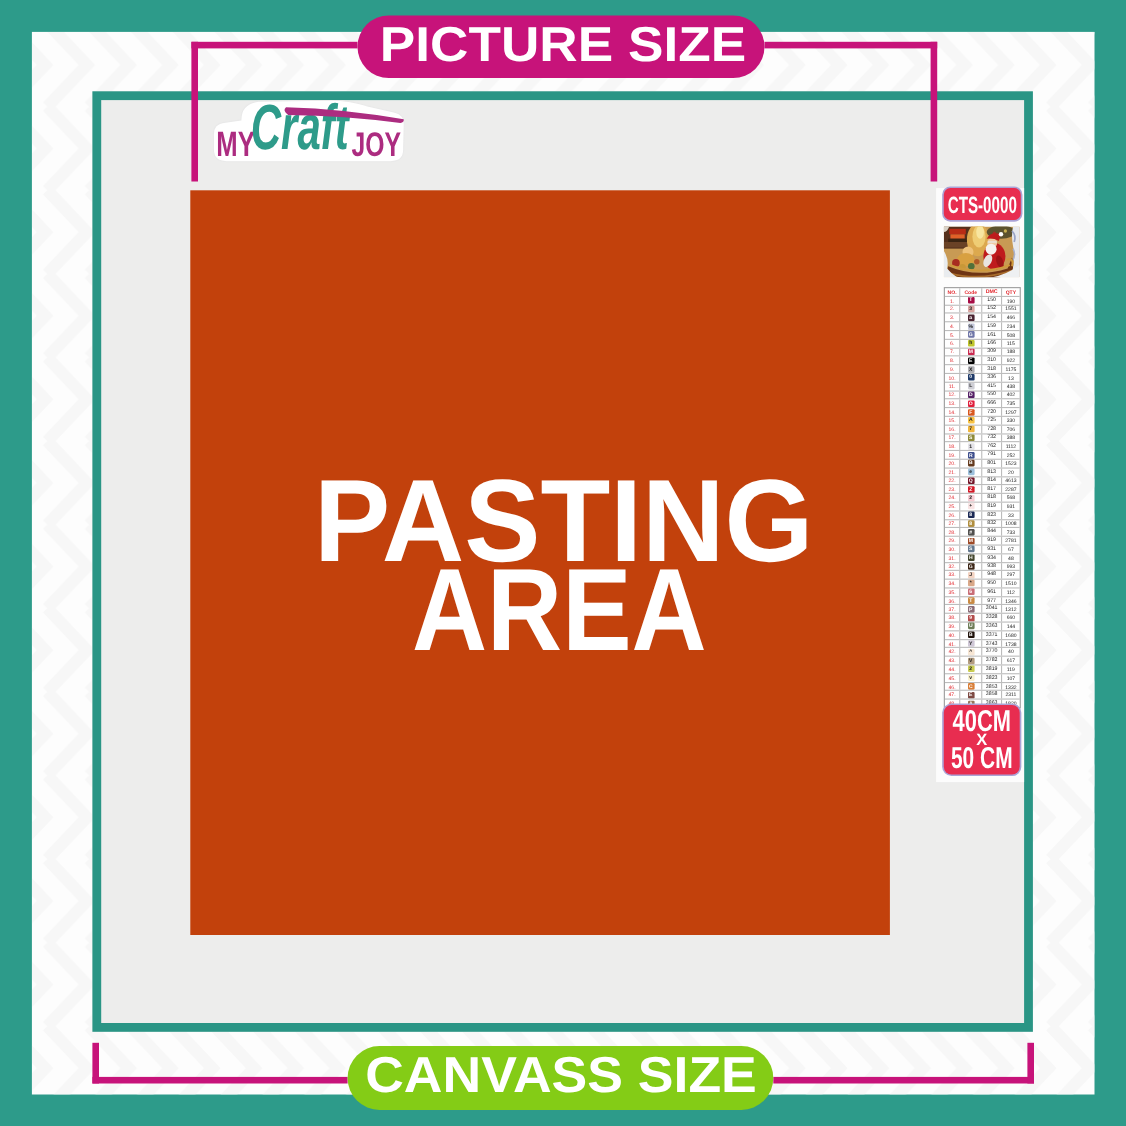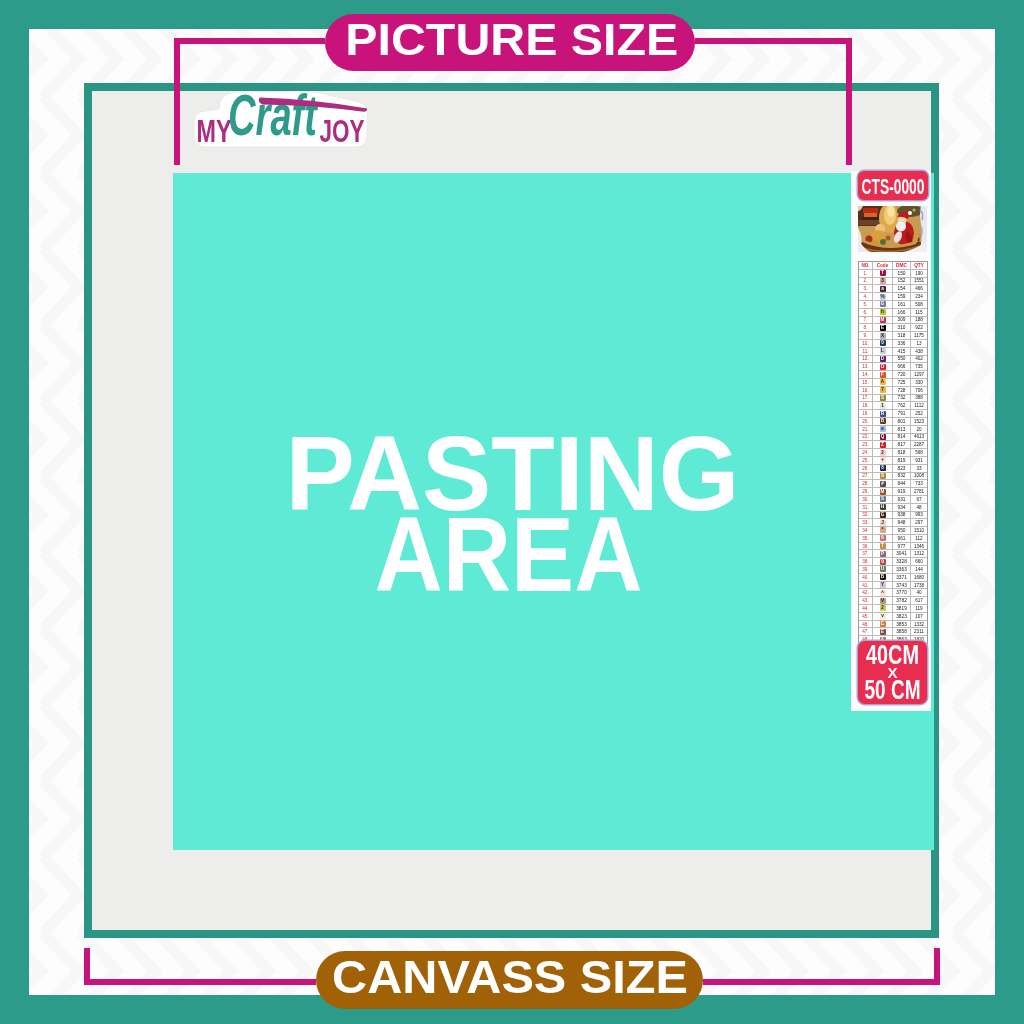--- a/index.html
+++ b/index.html
@@ -45,21 +45,21 @@
       <text x="3.6" y="50.6" font-weight="bold" font-size="32" fill="#AC2C80" textLength="35" lengthAdjust="spacingAndGlyphs">MY</text>
 
       <text x="35" y="44" font-family="Liberation Serif,serif" font-style="italic" font-weight="bold" font-size="58" fill="#2E9B8A" textLength="89" lengthAdjust="spacingAndGlyphs">Craft</text>
 
       <path d="M67 6.5 Q120 8 174 17.5 Q174.5 20.5 171 20.8 Q120 14 69 13.5 Q63.5 9.5 67 6.5 Z" fill="#AC2C80"></path>
 
       <text x="126.6" y="50.6" font-weight="bold" font-size="31" fill="#AC2C80" textLength="45" lengthAdjust="spacingAndGlyphs">JOY</text>
     </svg>
   </div>
 
-  <div class="abs" style="left:173px;top:173px;width:761px;height:677px;background:#5eead4;">
+  <div class="abs" style="left:173px;top:173px;width:636px;height:677px;background:#c2410c;">
     <svg width="678" height="677">
 
       <text x="339.5" y="337" text-anchor="middle" font-weight="bold" font-size="106.5" fill="#ffffff" textLength="454" lengthAdjust="spacingAndGlyphs">PASTING</text>
       <text x="335.5" y="417.6" text-anchor="middle" font-weight="bold" font-size="106.5" fill="#ffffff" textLength="268" lengthAdjust="spacingAndGlyphs">AREA</text>
     </svg>
   </div>
 
   <div class="abs" style="left:851px;top:171px;width:80px;height:540px;background:#FCFCFC;"></div>
 
   <div class="abs" style="left:858px;top:171px;width:70px;height:29px;background:#E82D50;border-radius:6px;box-shadow:0 0 0 1.5px #ABA3D6;">
@@ -527,18 +527,18 @@
   <div class="abs" style="left:84px;top:948px;width:232px;height:37px;border-left:6px solid #C7137A;border-bottom:6px solid #C7137A;box-sizing:border-box;"></div>
 
   <div class="abs" style="left:703px;top:948px;width:237px;height:37px;border-right:6px solid #C7137A;border-bottom:6px solid #C7137A;box-sizing:border-box;"></div>
 
   <div class="abs" style="left:325px;top:14px;width:370px;height:57px;background:#C7137A;border-radius:28.5px;">
     <svg width="370" height="57">
         <text x="186.8" y="41" text-anchor="middle" font-weight="bold" font-size="44.5" fill="#fff" textLength="333" lengthAdjust="spacingAndGlyphs">PICTURE SIZE</text>
       </svg>
   </div>
 
-  <div class="abs" style="left:316px;top:951px;width:387px;height:58px;background:#a16207;border-radius:29px;">
+  <div class="abs" style="left:316px;top:951px;width:387px;height:58px;background:#84cc16;border-radius:29px;">
     <svg width="387" height="58">
         <text x="194" y="41.7" text-anchor="middle" font-weight="bold" font-size="46" fill="#fff" textLength="356" lengthAdjust="spacingAndGlyphs">CANVASS SIZE</text>
       </svg>
   </div>
 </div>
 
 </body></html>

